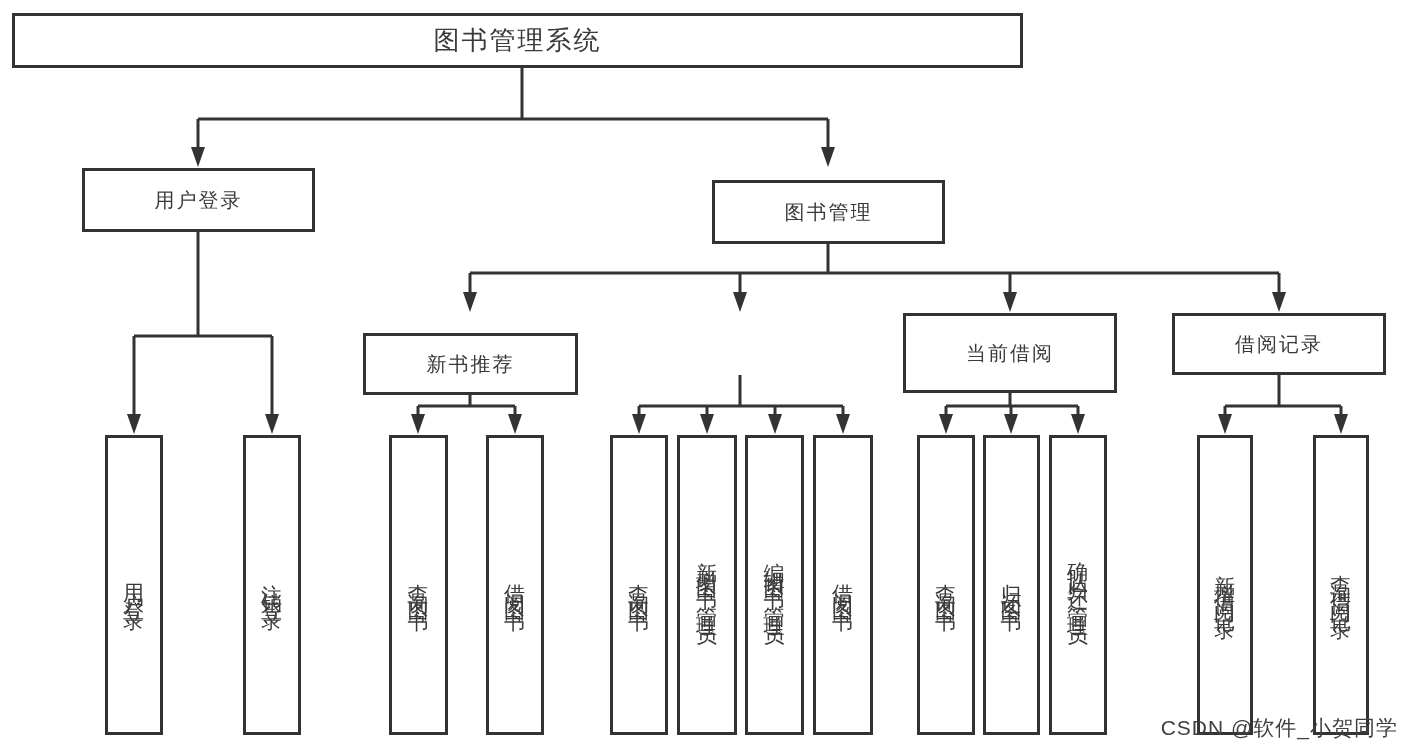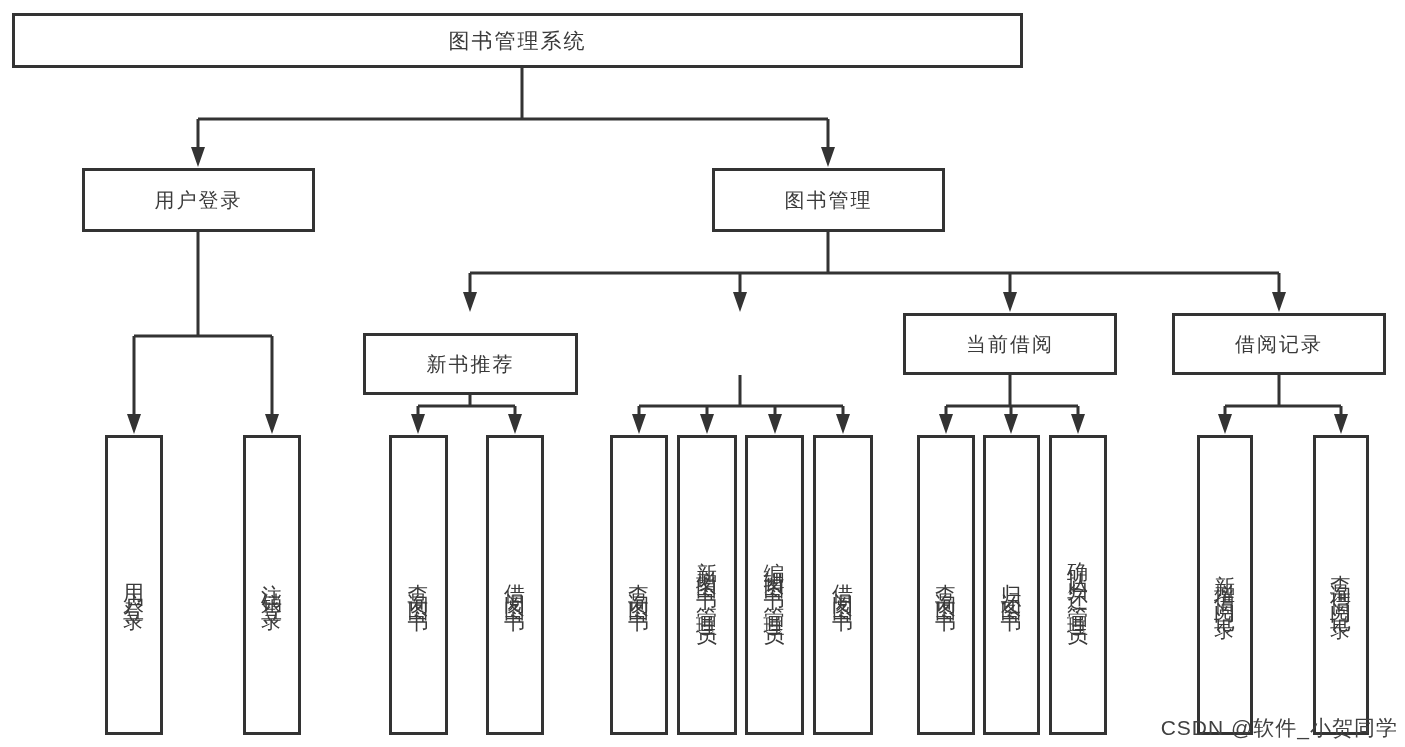--- a/index.html
+++ b/index.html
@@ -20,21 +20,21 @@
     display:flex;
     align-items:center;
     justify-content:center;
     z-index:2;
   }
   .h-node{
     font-size:20px;
     letter-spacing:2px;
     white-space:nowrap;
   }
-  .root-node{font-size:21px;}
+  .root-node{font-size:26px;}
   .v-node{
     writing-mode:vertical-rl;
     text-orientation:mixed;
     font-size:21px;
     letter-spacing:9px;
     line-height:1;
   }
   .watermark{
     position:absolute;
     top:714px;
@@ -94,24 +94,24 @@
       M1004 414 L1018 414 L1011 434 Z
       M1071 414 L1085 414 L1078 434 Z
       M1218 414 L1232 414 L1225 434 Z
       M1334 414 L1348 414 L1341 434 Z
     "></path>
   </svg>
 
   <div class="node h-node root-node" style="left:12px;top:13px;width:1011px;height:55px;">图书管理系统</div>
 
   <div class="node h-node" style="left:82px;top:168px;width:233px;height:64px;">用户登录</div>
-  <div class="node h-node" style="left:712px;top:168px;width:233px;height:64px;">图书管理</div>
+  <div class="node h-node" style="left:712px;top:180px;width:233px;height:64px;">图书管理</div>
 
   <div class="node h-node" style="left:363px;top:313px;width:215px;height:62px;margin-top:20px;">新书推荐</div>
-  <div class="node h-node" style="left:903px;top:313px;width:214px;height:62px;">当前借阅</div>
+  <div class="node h-node" style="left:903px;top:313px;width:214px;height:80px;">当前借阅</div>
   <div class="node h-node" style="left:1172px;top:313px;width:214px;height:62px;">借阅记录</div>
 
   <div class="node v-node" style="left:105px;top:435px;width:58px;height:300px;">用户登录</div>
   <div class="node v-node" style="left:243px;top:435px;width:58px;height:300px;">注销登录</div>
 
   <div class="node v-node" style="left:389px;top:435px;width:59px;height:300px;">查询图书</div>
   <div class="node v-node" style="left:486px;top:435px;width:58px;height:300px;">借阅图书</div>
 
   <div class="node v-node" style="left:610px;top:435px;width:58px;height:300px;">查询图书</div>
   <div class="node v-node" style="left:677px;top:435px;width:60px;height:300px;">新增图书（管理员）</div>

